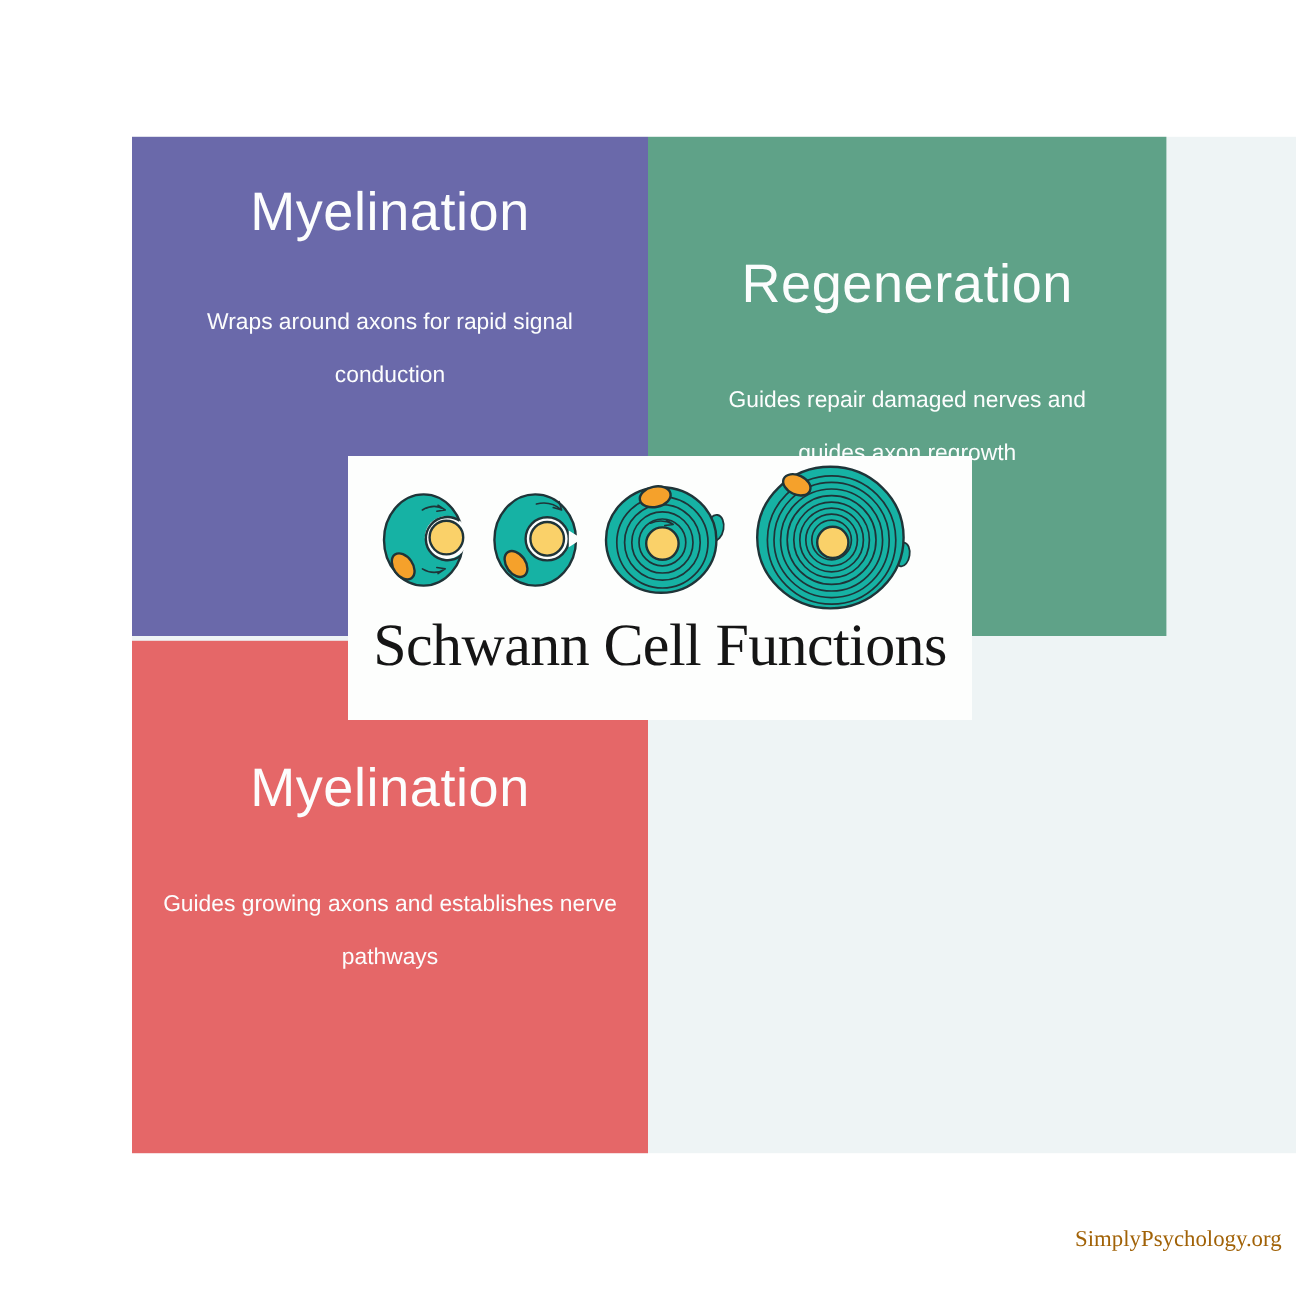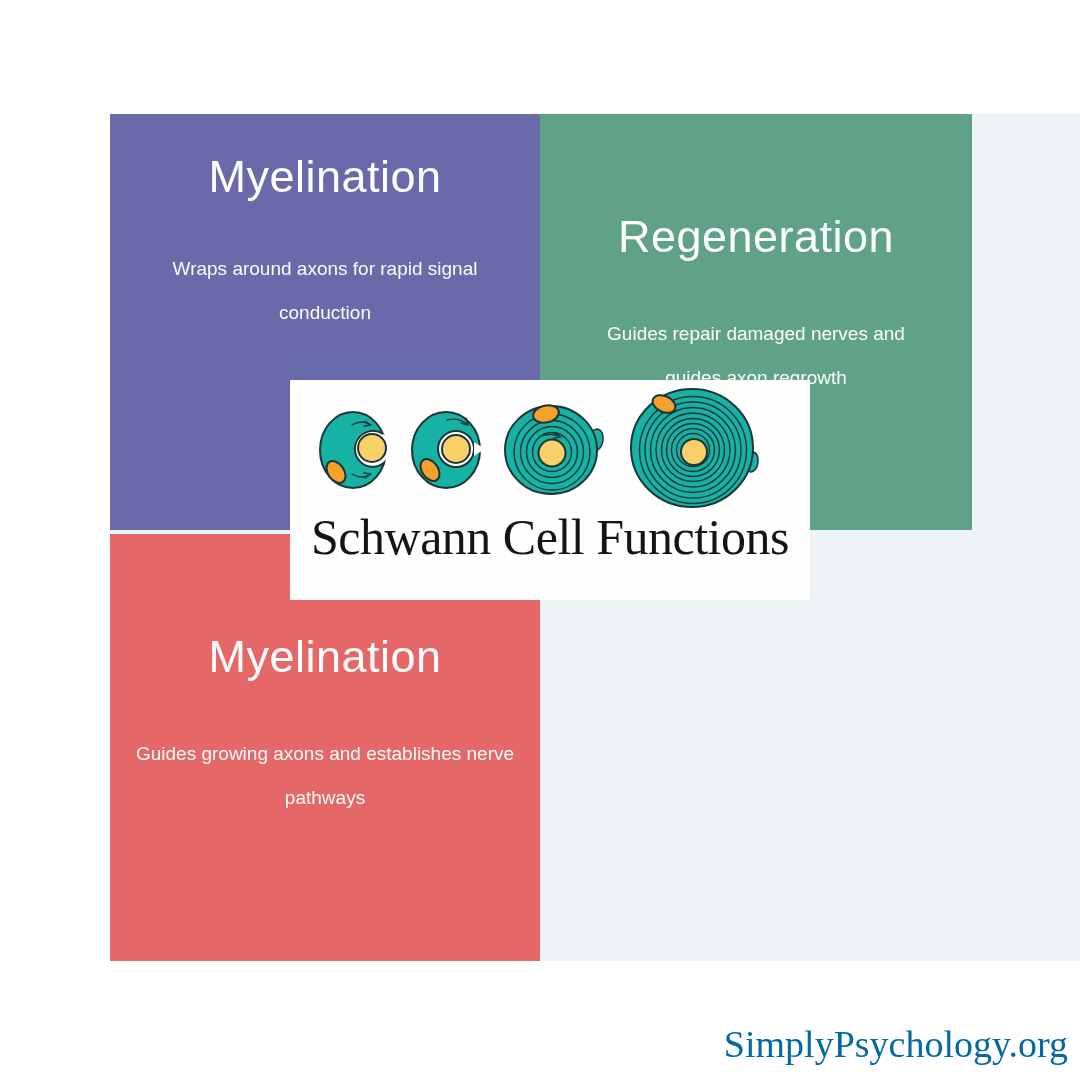--- a/index.html
+++ b/index.html
@@ -76,22 +76,22 @@
     font-size:50px;font-weight:400;
     letter-spacing:-0.5px;
     white-space:nowrap;
     color:var(--title-text);
     line-height:1;
   }
   .watermark{
     position:absolute;
     right:12px;top:1022px;
     font-family:"Liberation Serif", serif;
-    font-size:38px;
-    color:#0369a1;
+    font-size:19px;
+    color:#a16207;
   }
   
   .cellbody{fill:var(--cell-body);stroke:var(--outline);stroke-width:2;}
   .bump{fill:var(--cell-body);stroke:var(--outline);stroke-width:1.5;}
   .bite{fill:var(--card-bg);}
   .edge{fill:none;stroke:var(--outline);stroke-width:2;}
   .ring{fill:none;stroke:var(--outline);stroke-width:1.4;}
   .axon{fill:var(--axon);stroke:var(--outline);stroke-width:2;}
   .nucleus{fill:var(--nucleus);stroke:var(--outline);stroke-width:2;}
   .arrow{fill:none;stroke:var(--outline);stroke-width:1.3;stroke-linecap:round;}

